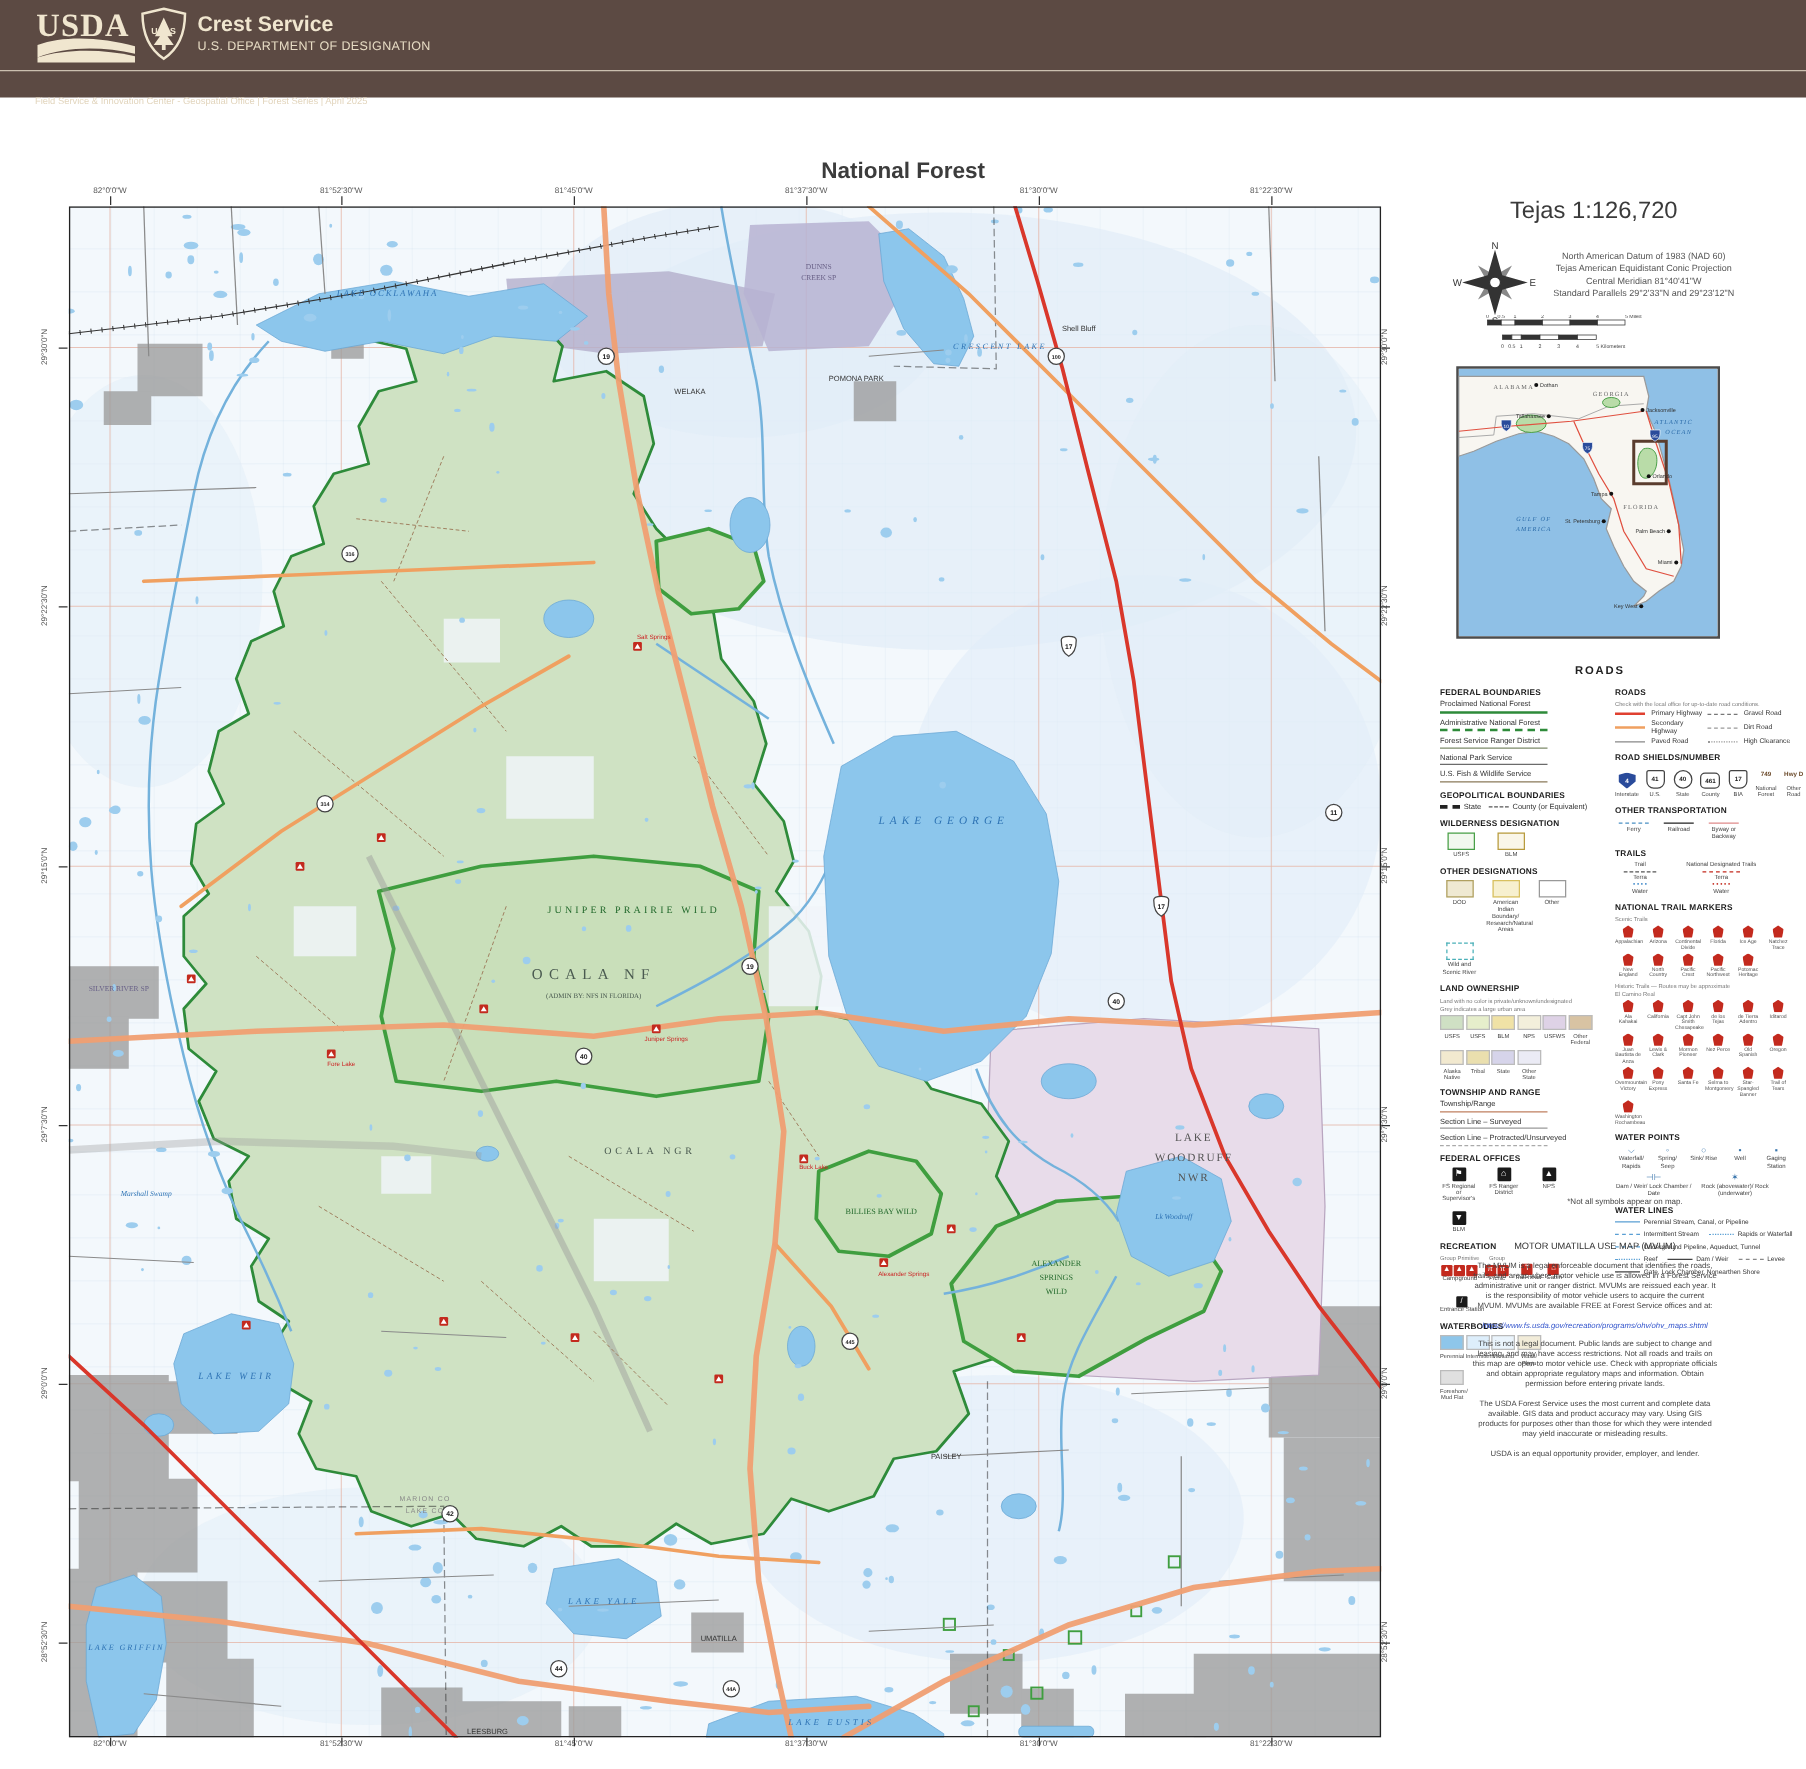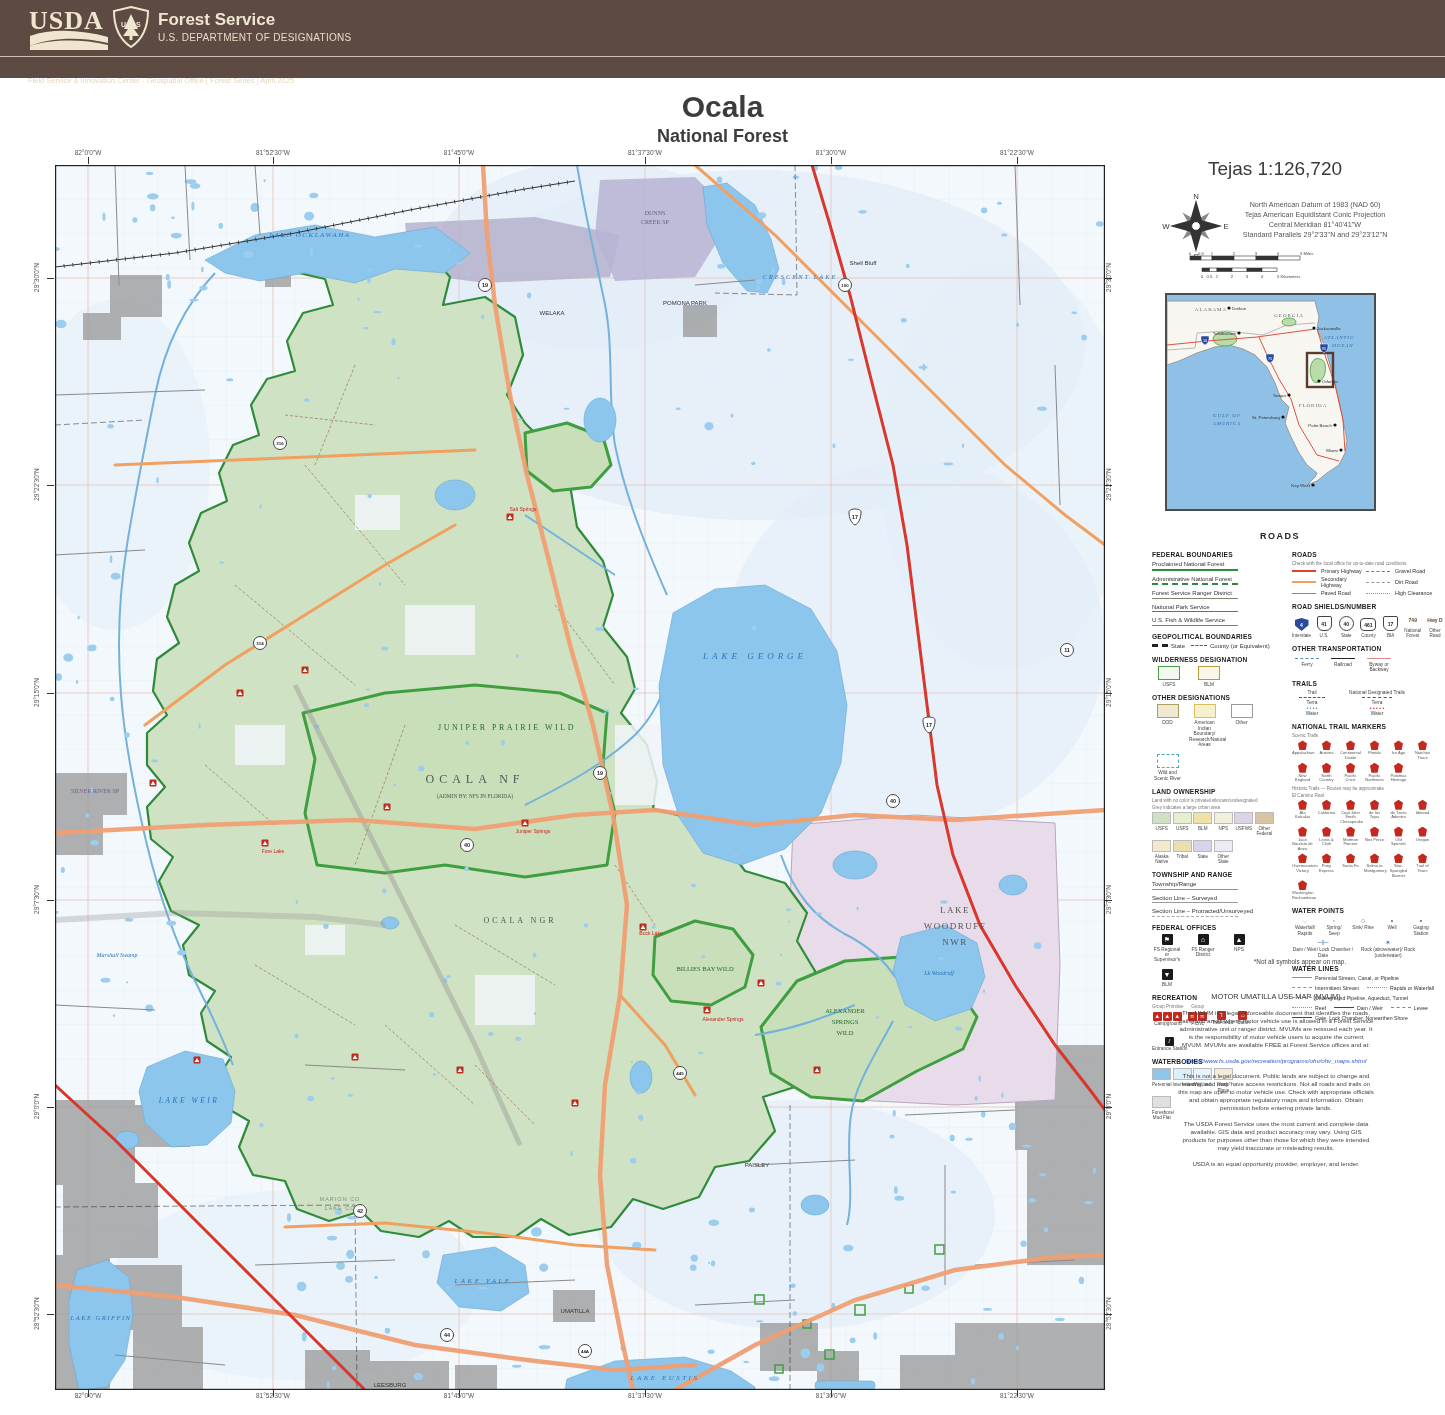--- a/index.html
+++ b/index.html
@@ -92,27 +92,26 @@
     </div>
     <div class="fs-shield">
       <svg width="38" height="44" viewBox="0 0 38 44">
         <path d="M19,2 L36,6 C36,22 31,34 19,42 C7,34 2,22 2,6 Z" fill="none" stroke="#f0e6cf" stroke-width="2"></path>
         <polygon points="19,9 26,24 22,24 27,31 11,31 16,24 12,24" fill="#f0e6cf"></polygon>
         <rect x="17.5" y="31" width="3" height="4" fill="#f0e6cf"></rect>
         <text x="9" y="22" font-size="7" fill="#f0e6cf" font-weight="bold">U</text>
         <text x="24" y="22" font-size="7" fill="#f0e6cf" font-weight="bold">S</text>
       </svg>
     </div>
-    <div class="fs-name">Forest Service</div>
-    <div class="fs-dept">U.S. DEPARTMENT OF DESIGNATIONS</div>
+    <div class="fs-name">Crest Service</div>
+    <div class="fs-dept">U.S. DEPARTMENT OF DESIGNATION</div>
     <div class="hdr-rule"></div>
     <div class="hdr-sub">Field Service &amp; Innovation Center - Geospatial Office | Forest Series | April 2025</div>
   </div>
 
-  <div class="t-main">Ocala</div>
   <div class="t-sub">National Forest</div>
 
   <div class="mapwrap">
     <svg id="mapsvg" width="1050" height="1225" viewBox="0 0 1050 1225">
       <r id="x"></r>
       <rect width="1050" height="1225" fill="#f3f8fc"></rect>
       <g id="g-town">
           <line x1="34" y1="0" x2="34" y2="1225" stroke="#c8dcec" stroke-width="0.5" opacity="0.35"></line>
           <line x1="68.4" y1="0" x2="68.4" y2="1225" stroke="#c8dcec" stroke-width="0.5" opacity="0.35"></line>
           <line x1="102.80000000000001" y1="0" x2="102.80000000000001" y2="1225" stroke="#c8dcec" stroke-width="0.5" opacity="0.35"></line>

